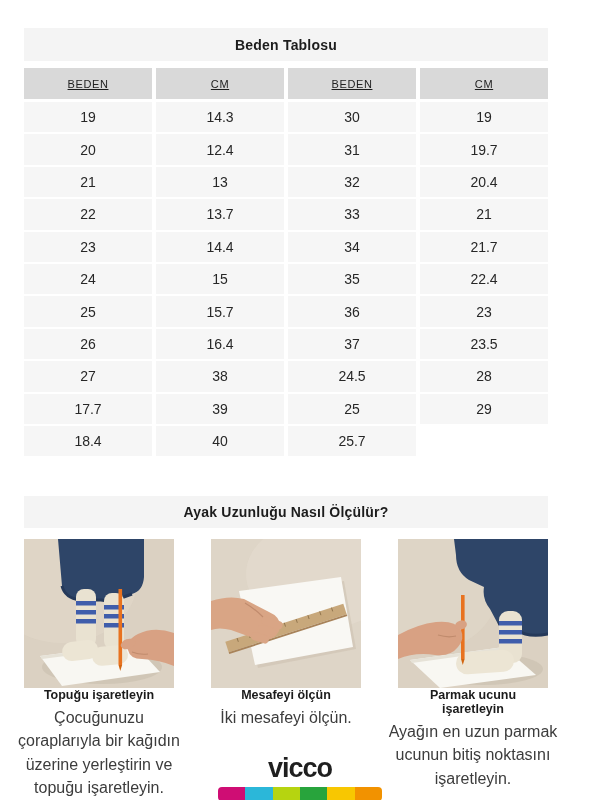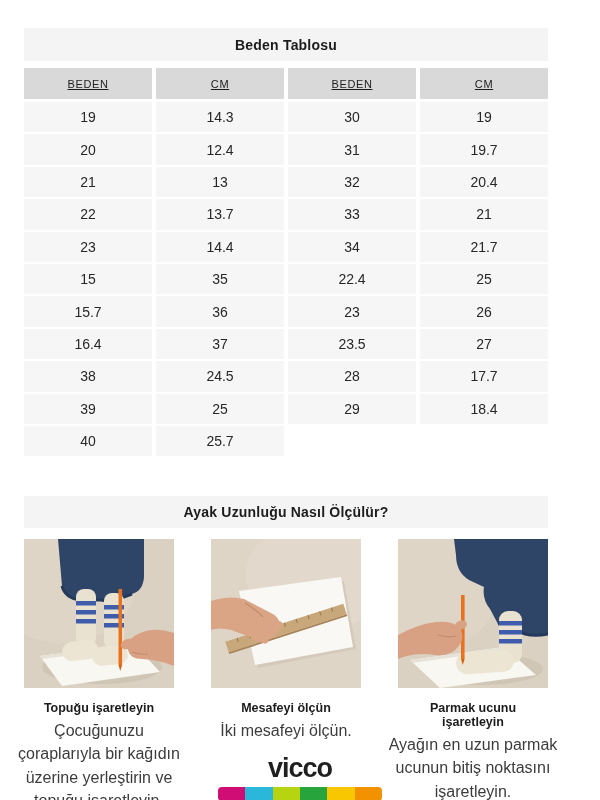--- a/index.html
+++ b/index.html
@@ -38,21 +38,21 @@
   }
 
   .measure-bar { margin-top:40px; height:32px; }
 
   .steps {
     margin-top:11px;
     display:flex; justify-content:space-between;
   }
   .step { width:150px; text-align:center; }
   .step svg { display:block; width:150px; height:149px; }
-  .step-title { margin-top:13px; font-weight:bold; font-size:12.5px; color:#1b1b1b; }
+  .step-title { font-weight:bold; font-size:12.5px; color:#1b1b1b; }
   .step-desc {
     margin:4px -12px 0 -12px;
     font-size:16px; line-height:1.45; color:#3c3c3c;
   }
 
   .brand { position:absolute; left:0; top:752px; width:600px; text-align:center; }
   .brand-name {
     font-size:27px; font-weight:bold; letter-spacing:-1px; color:#1f1f1f;
     line-height:1.2;
   }
@@ -92,20 +92,21 @@
       <div class="cell">32</div>
       <div class="cell">20.4</div>
       <div class="cell">22</div>
       <div class="cell">13.7</div>
       <div class="cell">33</div>
       <div class="cell">21</div>
       <div class="cell">23</div>
       <div class="cell">14.4</div>
       <div class="cell">34</div>
       <div class="cell">21.7</div>
+      <div class="cell">24</div>
       <div class="cell">15</div>
       <div class="cell">35</div>
       <div class="cell">22.4</div>
       <div class="cell">25</div>
       <div class="cell">15.7</div>
       <div class="cell">36</div>
       <div class="cell">23</div>
       <div class="cell">26</div>
       <div class="cell">16.4</div>
       <div class="cell">37</div>

